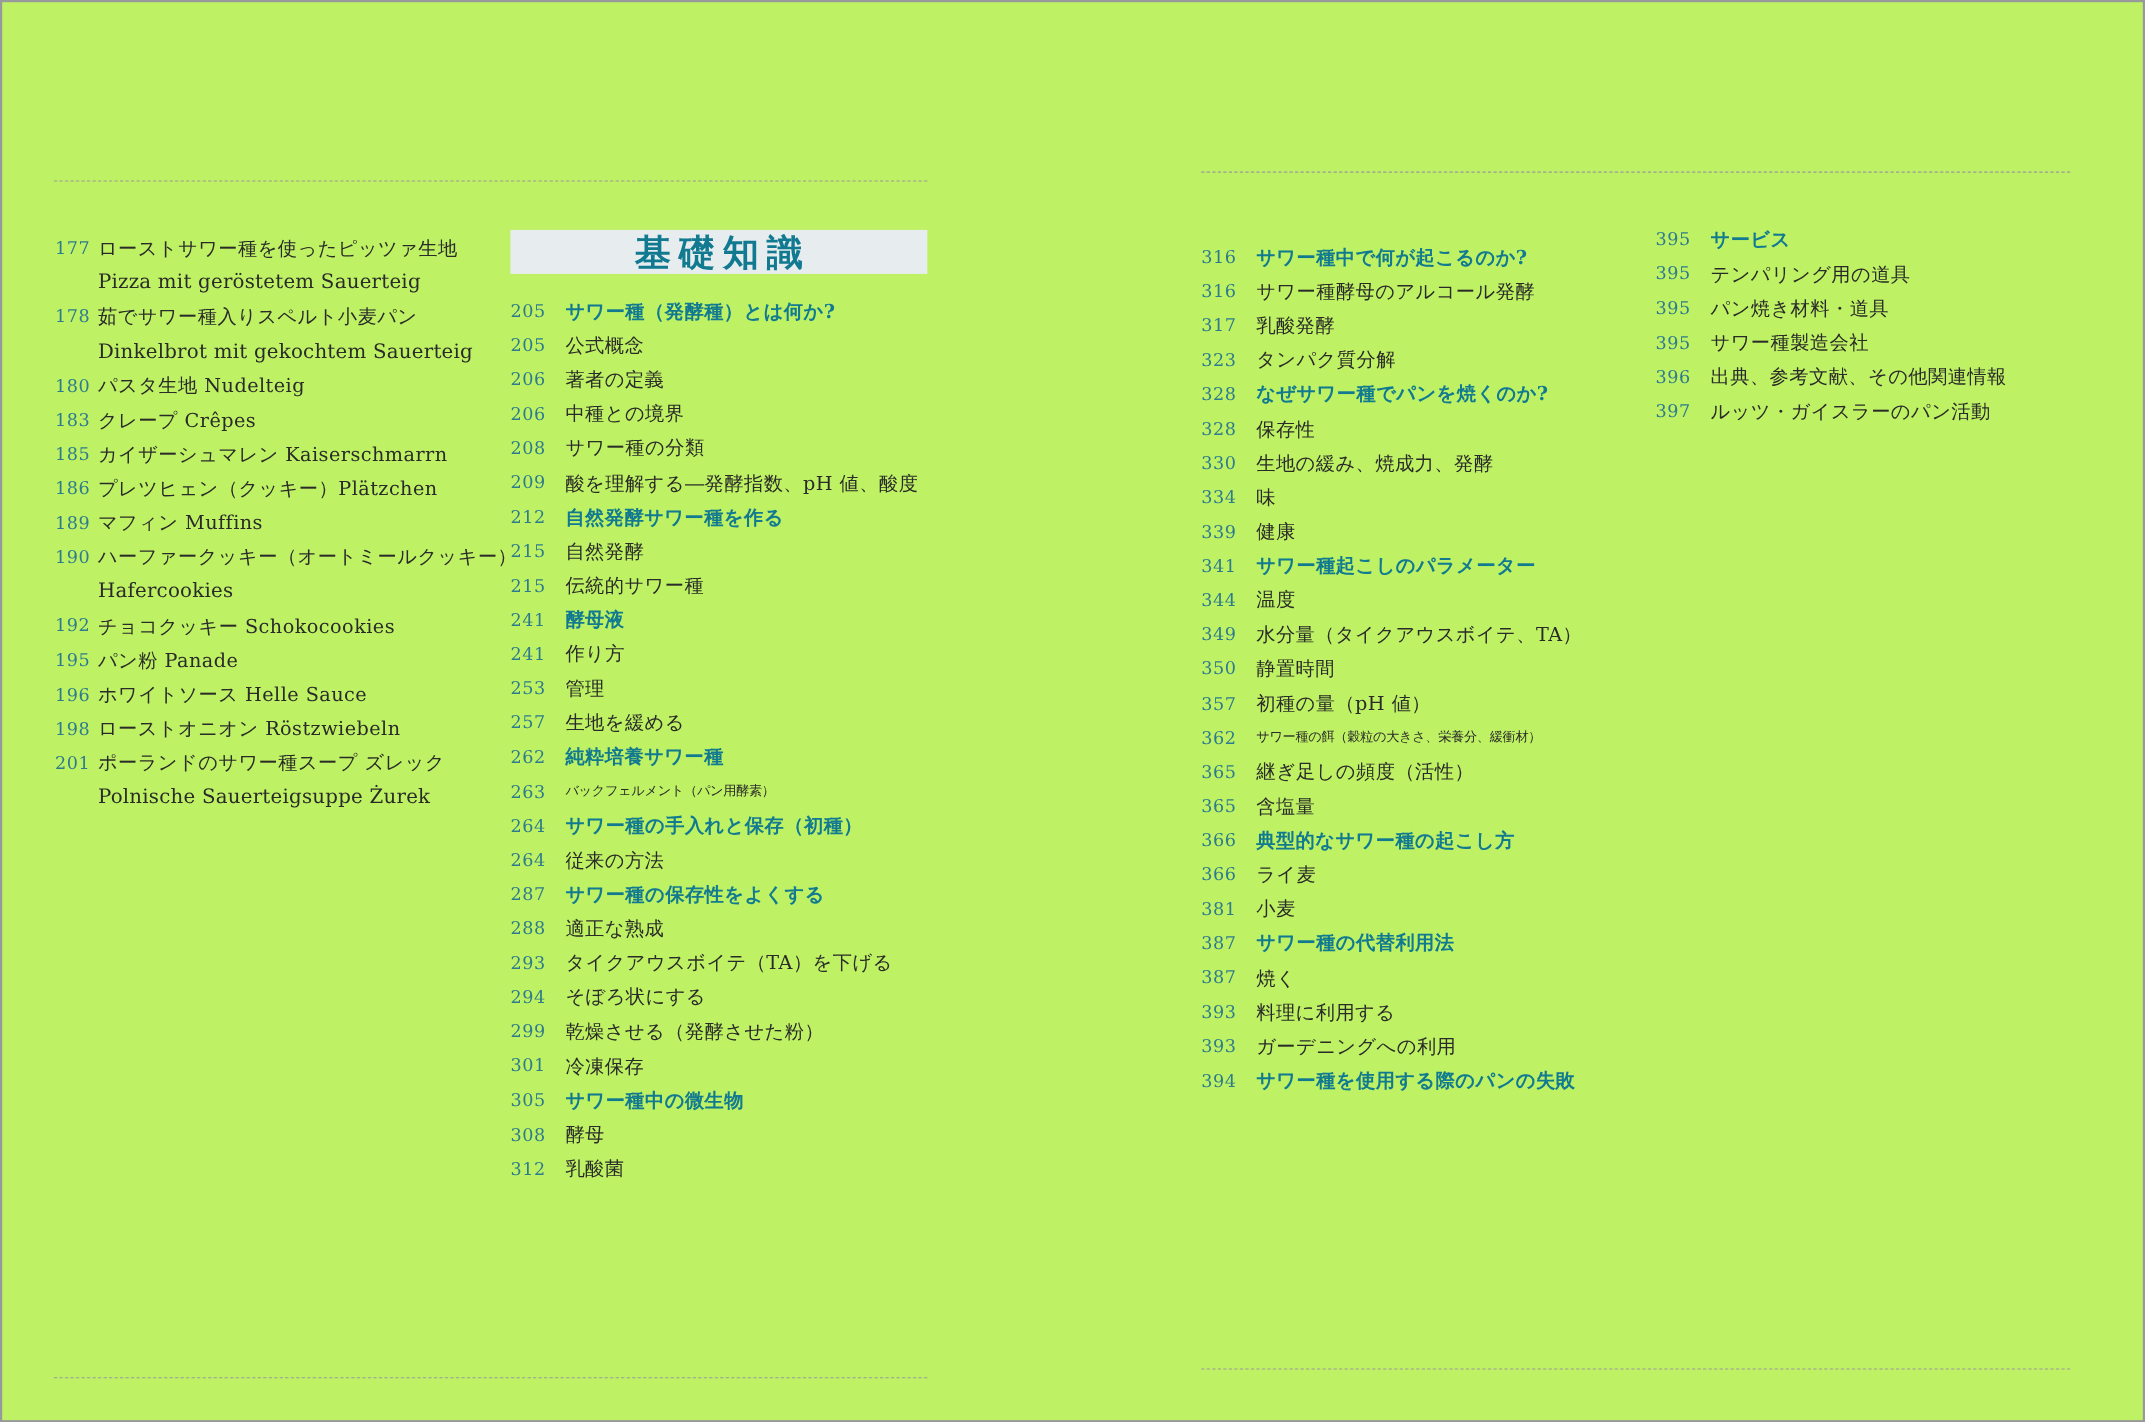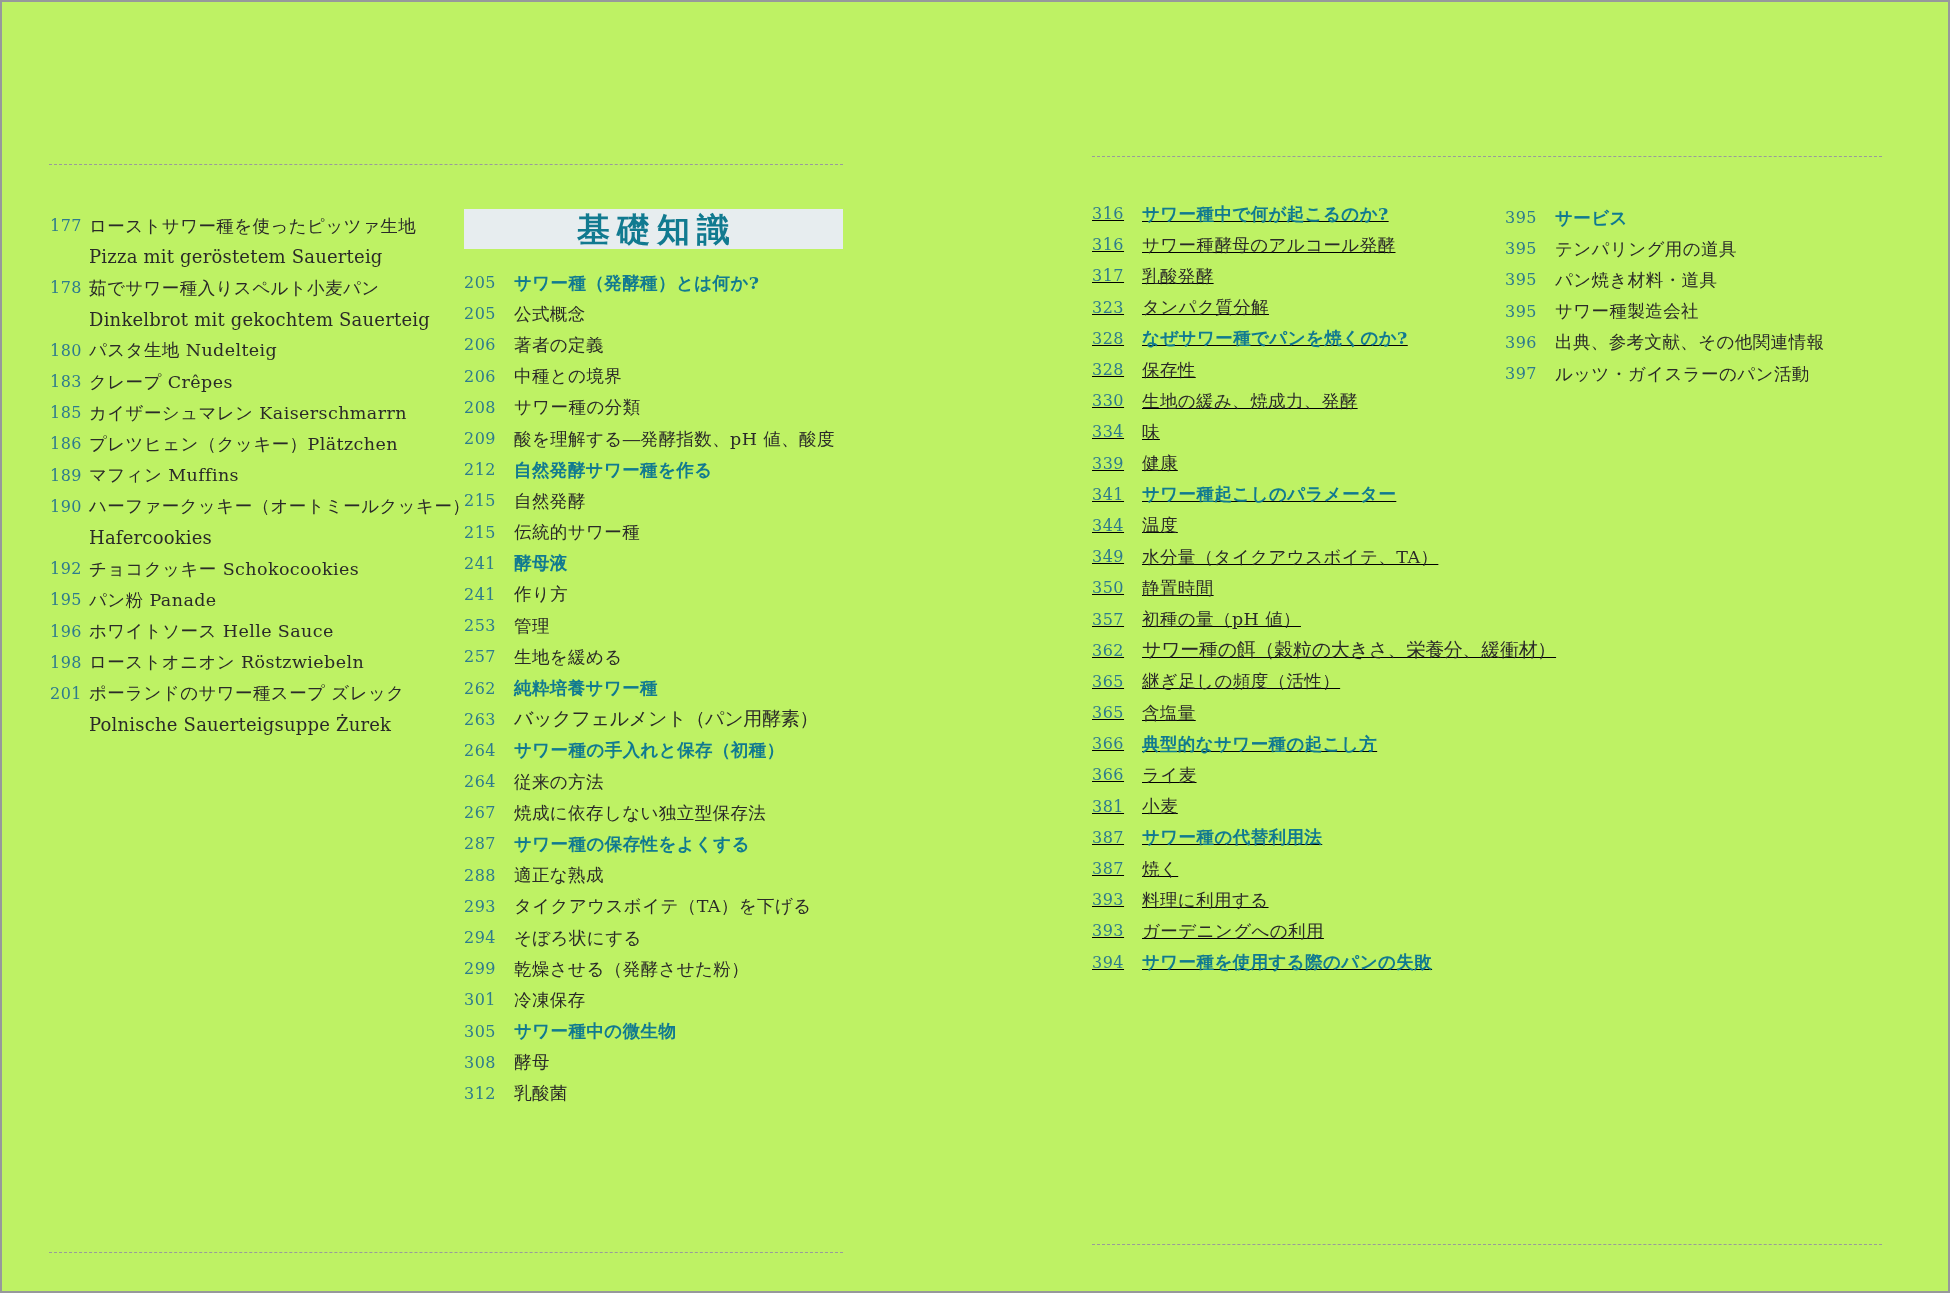--- a/index.html
+++ b/index.html
@@ -18,38 +18,38 @@
   }
   .dash{position:absolute;height:0;border-top:1.5px dashed #9a9a9a;}
   .dash.tl{left:47px;top:162px;width:794px;}
   .dash.bl{left:47px;top:1250px;width:794px;}
   .dash.tr{left:1090px;top:154px;width:790px;}
   .dash.br{left:1090px;top:1242px;width:790px;}
 
   .col{position:absolute;}
   .col-recipes{left:48px;top:208px;width:440px;}
   .col-basics{left:462px;top:265px;width:395px;}
-  .col-right1{left:1090px;top:196px;width:420px;text-decoration:underline;}
+  .col-right1{left:1090px;top:216px;width:420px;}
   .col-right2{left:1503px;top:200px;width:390px;}
 
   .toc-row{
     display:flex;align-items:center;
     height:31.2px;white-space:nowrap;
     font-size:17.5px;color:var(--ink);
     letter-spacing:0.4px;
   }
   .toc-row .num{
     flex:0 0 auto;width:50px;
     font-size:16px;color:var(--num);
     letter-spacing:0.5px;
   }
   .col-recipes .toc-row .num{width:39px;}
   .toc-row .txt{flex:0 0 auto;}
   .toc-row.heading .txt{color:var(--accent);font-weight:700;}
-  .toc-row.small .txt{font-size:19px;letter-spacing:-0.3px;}
+  .toc-row.small .txt{font-size:12px;letter-spacing:-0.3px;}
   .toc-row .txt.sub{color:var(--ink);font-size:18px;letter-spacing:0.2px;}
   .group-gap{margin-top:39px;}
 
   .basics-header{
     position:absolute;left:462px;top:207px;width:379px;height:40px;
     background:var(--header-bg);
     display:flex;align-items:center;justify-content:center;
   }
   .basics-header .label{
     font-size:33px;font-weight:700;color:var(--accent);
@@ -202,24 +202,20 @@
         <span class="txt">バックフェルメント（パン用酵素）</span>
       </div>
       <div class="toc-row heading">
         <span class="num">264</span>
         <span class="txt">サワー種の手入れと保存（初種）</span>
       </div>
       <div class="toc-row">
         <span class="num">264</span>
         <span class="txt">従来の方法</span>
       </div>
-      <div class="toc-row">
-        <span class="num">267</span>
-        <span class="txt">焼成に依存しない独立型保存法</span>
-      </div>
       <div class="toc-row heading">
         <span class="num">287</span>
         <span class="txt">サワー種の保存性をよくする</span>
       </div>
       <div class="toc-row">
         <span class="num">288</span>
         <span class="txt">適正な熟成</span>
       </div>
       <div class="toc-row">
         <span class="num">293</span>

